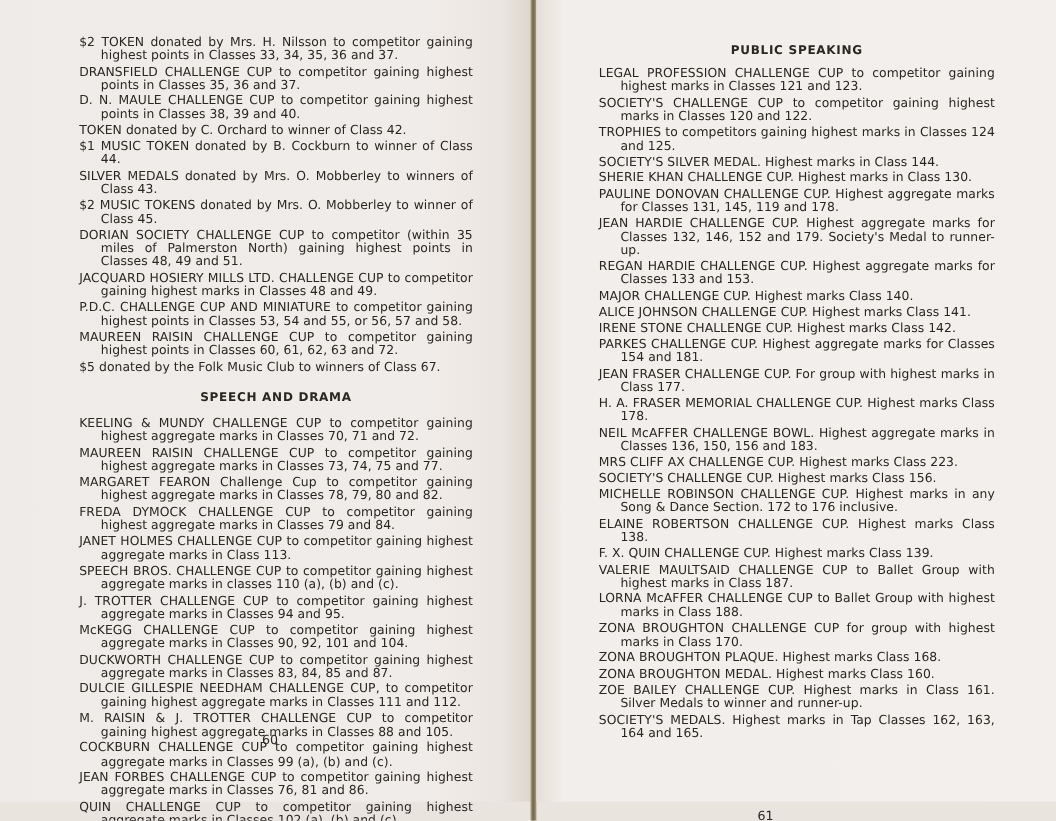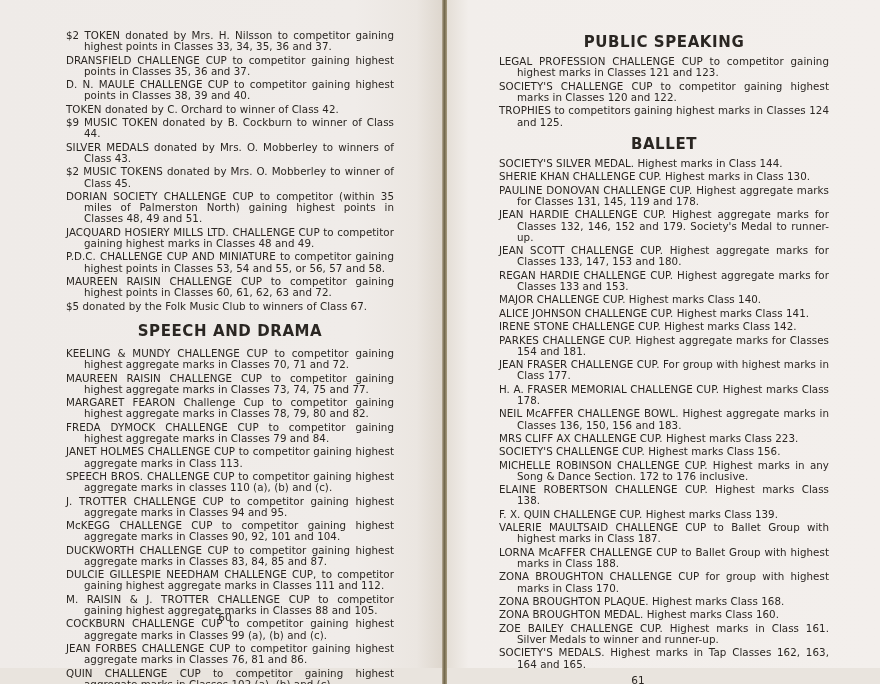--- a/index.html
+++ b/index.html
@@ -32,21 +32,21 @@
   .right-content { left: 499px; top: 37px; width: 330px; }
   .entry {
     margin: 0 0 2.2px 0;
     padding-left: 18px; text-indent: -18px;
     text-align: justify;
   }
   .entry .caps { }
   .heading {
     font-family: "DejaVu Sans", sans-serif;
     font-weight: bold; text-align: center;
-    font-size: 15px; letter-spacing: 0.6px;
+    font-size: 10px; letter-spacing: 0.6px;
     margin: 14px 0 11px 0;
   }
   .right-content .heading.first { margin-top: 0; margin-bottom: 8px; }
   .right-content .heading.second { margin-top: 11px; margin-bottom: 8px; }
   .page-number {
     position: absolute; font-size: 10.5px; text-align: center; width: 40px;
   }
   .pn-left { left: 205px; top: 611px; }
   .pn-right { left: 618px; top: 674px; }
 </style>
@@ -54,21 +54,21 @@
 <body>
 
 <div class="spread">
   <div class="page page-left">
     <div class="content left-content">
       <div id="left-top">
           <p class="entry"><span class="caps">$2 TOKEN</span><span> donated by Mrs. H. Nilsson to competitor gaining highest points in Classes 33, 34, 35, 36 and 37.</span></p>
           <p class="entry"><span class="caps">DRANSFIELD CHALLENGE CUP</span><span> to competitor gaining highest points in Classes 35, 36 and 37.</span></p>
           <p class="entry"><span class="caps">D. N. MAULE CHALLENGE CUP</span><span> to competitor gaining highest points in Classes 38, 39 and 40.</span></p>
           <p class="entry"><span class="caps">TOKEN</span><span> donated by C. Orchard to winner of Class 42.</span></p>
-          <p class="entry"><span class="caps">$9 MUSIC TOKEN</span><span> donated by B. Cockburn to winner of Class 44.</span></p>
+          <p class="entry"><span class="caps">$1 MUSIC TOKEN</span><span> donated by B. Cockburn to winner of Class 44.</span></p>
           <p class="entry"><span class="caps">SILVER MEDALS</span><span> donated by Mrs. O. Mobberley to winners of Class 43.</span></p>
           <p class="entry"><span class="caps">$2 MUSIC TOKENS</span><span> donated by Mrs. O. Mobberley to winner of Class 45.</span></p>
           <p class="entry"><span class="caps">DORIAN SOCIETY CHALLENGE CUP</span><span> to competitor (within 35 miles of Palmerston North) gaining highest points in Classes 48, 49 and 51.</span></p>
           <p class="entry"><span class="caps">JACQUARD HOSIERY MILLS LTD. CHALLENGE CUP</span><span> to competitor gaining highest marks in Classes 48 and 49.</span></p>
           <p class="entry"><span class="caps">P.D.C. CHALLENGE CUP AND MINIATURE</span><span> to competitor gaining highest points in Classes 53, 54 and 55, or 56, 57 and 58.</span></p>
           <p class="entry"><span class="caps">MAUREEN RAISIN CHALLENGE CUP</span><span> to competitor gaining highest points in Classes 60, 61, 62, 63 and 72.</span></p>
           <p class="entry"><span class="caps">$5</span><span> donated by the Folk Music Club to winners of Class 67.</span></p>
         </div>
       <div class="heading">SPEECH AND DRAMA</div>
       <div id="left-speech">
@@ -95,27 +95,25 @@
 
   <div class="page page-right">
   </div>
   <div class="content right-content">
     <div class="heading first">PUBLIC SPEAKING</div>
     <div id="right-public">
         <p class="entry"><span class="caps">LEGAL PROFESSION CHALLENGE CUP</span><span> to competitor gaining highest marks in Classes 121 and 123.</span></p>
         <p class="entry"><span class="caps">SOCIETY'S CHALLENGE CUP</span><span> to competitor gaining highest marks in Classes 120 and 122.</span></p>
         <p class="entry"><span class="caps">TROPHIES</span><span> to competitors gaining highest marks in Classes 124 and 125.</span></p>
       </div>
-    <div class="heading second">BALLET</div>
     <div id="right-ballet">
         <p class="entry"><span class="caps">SOCIETY'S SILVER MEDAL.</span><span>  Highest marks in Class 144.</span></p>
         <p class="entry"><span class="caps">SHERIE KHAN CHALLENGE CUP.</span><span>  Highest marks in Class 130.</span></p>
         <p class="entry"><span class="caps">PAULINE DONOVAN CHALLENGE CUP.</span><span>  Highest aggregate marks for Classes 131, 145, 119 and 178.</span></p>
         <p class="entry"><span class="caps">JEAN HARDIE CHALLENGE CUP.</span><span>  Highest aggregate marks for Classes 132, 146, 152 and 179.  Society's Medal to runner-up.</span></p>
-        <p class="entry"><span class="caps">JEAN SCOTT CHALLENGE CUP.</span><span>  Highest aggregate marks for Classes 133, 147, 153 and 180.</span></p>
         <p class="entry"><span class="caps">REGAN HARDIE CHALLENGE CUP.</span><span>  Highest aggregate marks for Classes 133 and 153.</span></p>
         <p class="entry"><span class="caps">MAJOR CHALLENGE CUP.</span><span>  Highest marks Class 140.</span></p>
         <p class="entry"><span class="caps">ALICE JOHNSON CHALLENGE CUP.</span><span>  Highest marks Class 141.</span></p>
         <p class="entry"><span class="caps">IRENE STONE CHALLENGE CUP.</span><span>  Highest marks Class 142.</span></p>
         <p class="entry"><span class="caps">PARKES CHALLENGE CUP.</span><span>  Highest aggregate marks for Classes 154 and 181.</span></p>
         <p class="entry"><span class="caps">JEAN FRASER CHALLENGE CUP.</span><span>  For group with highest marks in Class 177.</span></p>
         <p class="entry"><span class="caps">H. A. FRASER MEMORIAL CHALLENGE CUP.</span><span>  Highest marks Class 178.</span></p>
         <p class="entry"><span class="caps">NEIL McAFFER CHALLENGE BOWL.</span><span>  Highest aggregate marks in Classes 136, 150, 156 and 183.</span></p>
         <p class="entry"><span class="caps">MRS CLIFF AX CHALLENGE CUP.</span><span>  Highest marks Class 223.</span></p>
         <p class="entry"><span class="caps">SOCIETY'S CHALLENGE CUP.</span><span>  Highest marks Class 156.</span></p>

